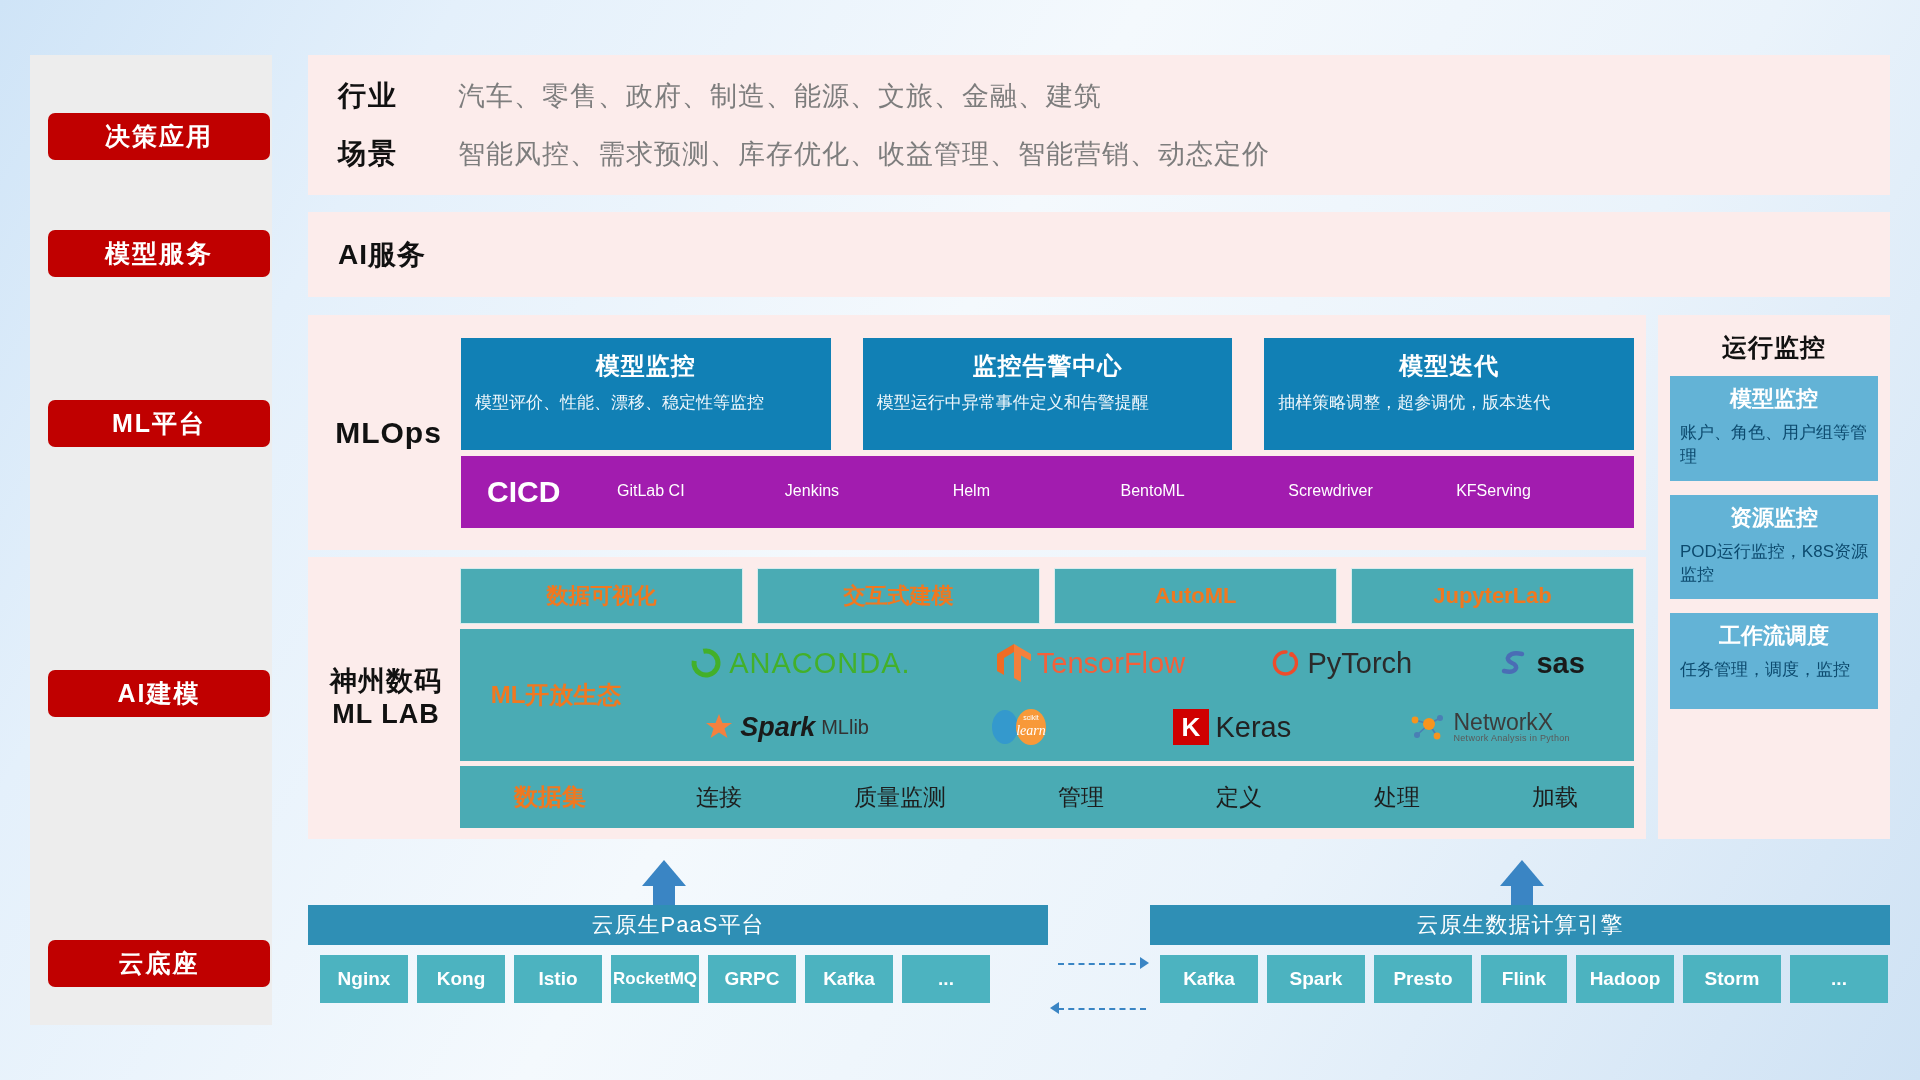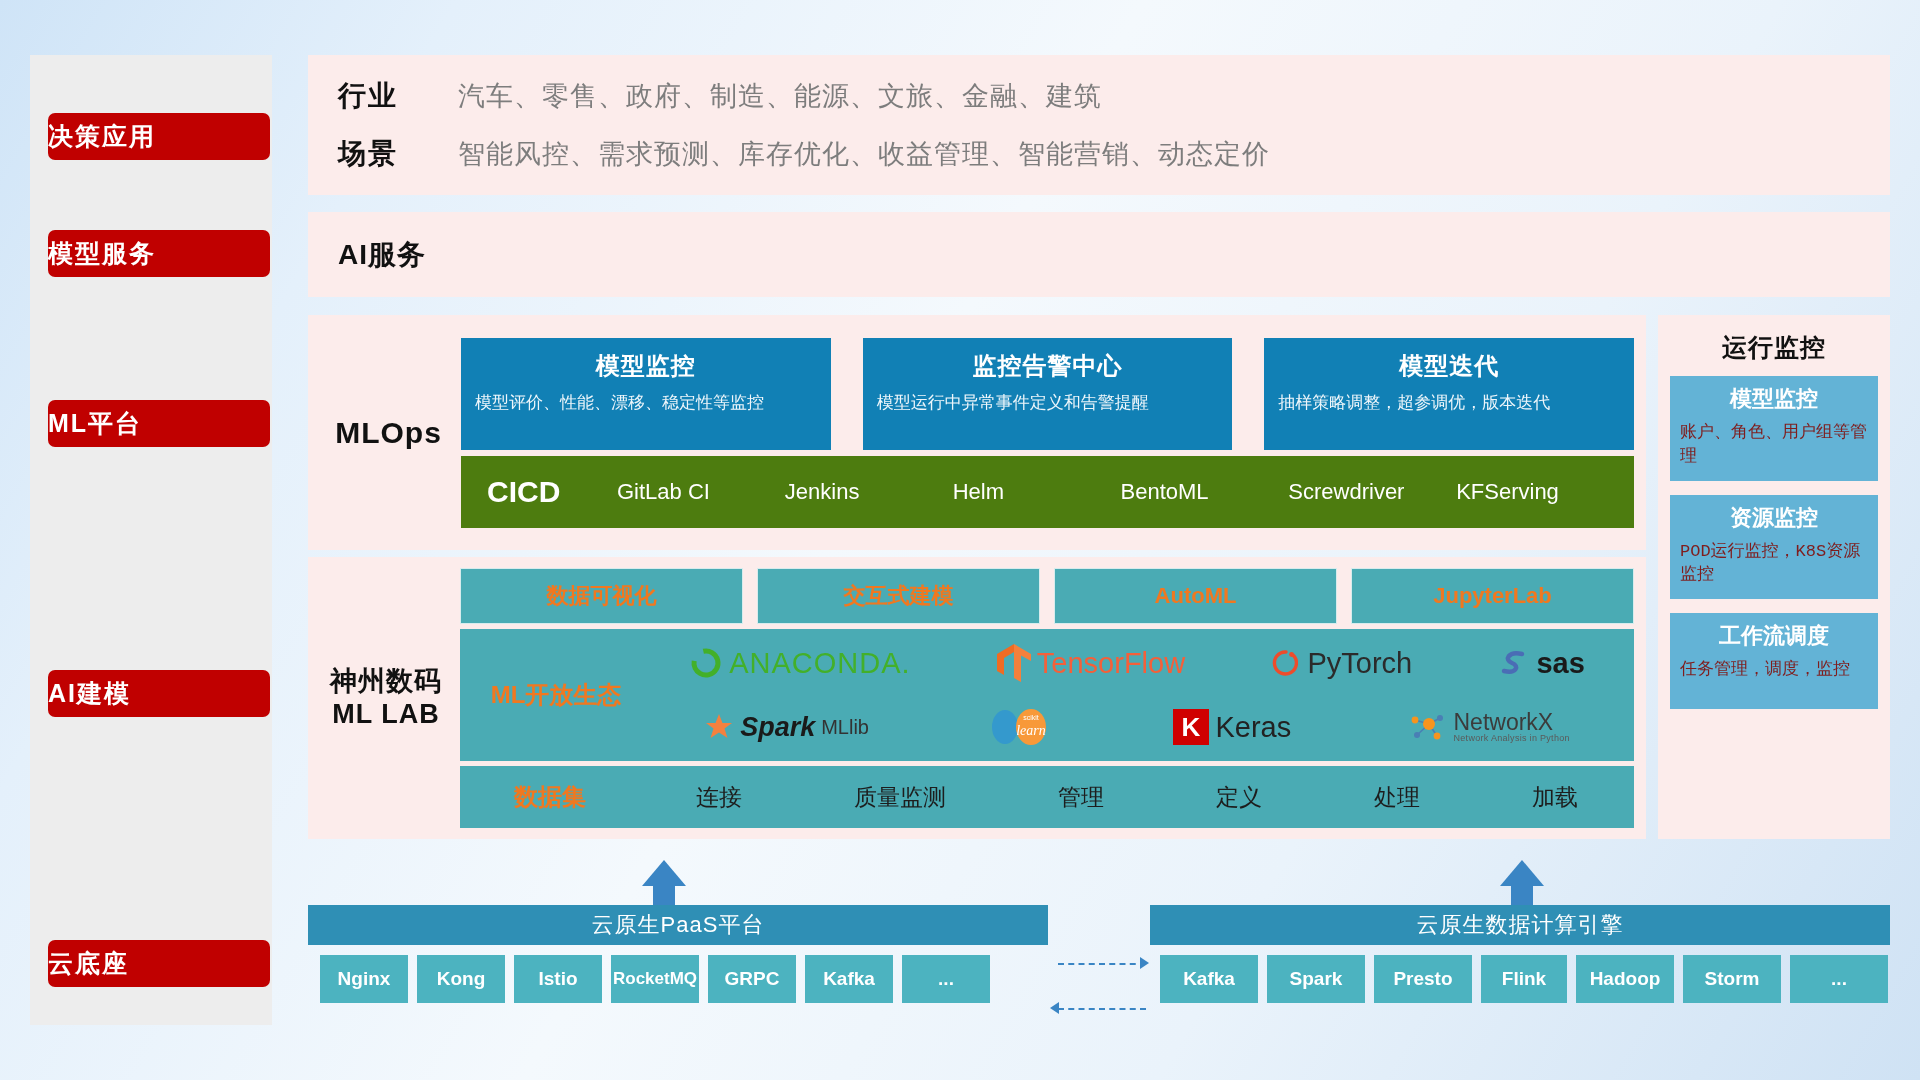--- a/index.html
+++ b/index.html
@@ -19,21 +19,21 @@
     width: 242px; height: 970px;
     background: #ededed;
     display: flex; flex-direction: column;
     align-items: center;
   }
   .rail-pill {
     position: absolute; left: 48px;
     width: 222px; height: 47px;
     background: #c00000; border-radius: 7px;
     color: #fff; font-weight: bold; font-size: 25px;
-    display: flex; align-items: center; justify-content: flex-start;
+    display: flex; align-items: center; justify-content: center;
     letter-spacing: 2px;
   }
   #pill-0 { top: 113px; }
   #pill-1 { top: 230px; }
   #pill-2 { top: 400px; }
   #pill-3 { top: 670px; }
   #pill-4 { top: 940px; }
 
   
   .band {
@@ -82,28 +82,28 @@
   .mlops-card {
     flex: 1; background: #1180b5; color: #fff; padding: 12px 14px 10px;
     min-height: 112px;
   }
   .mlops-card h4 {
     font-size: 24px; font-weight: bold; text-align: center; margin-bottom: 9px;
     letter-spacing: 1px;
   }
   .mlops-card p { font-size: 17px; line-height: 1.42; color: #eef6fb; }
   .cicd-bar {
-    background: #4d7c0f; color: #fff; height: 72px;
+    background: #a21caf; color: #fff; height: 72px;
     display: flex; align-items: center; padding: 0 10px 0 26px;
     overflow: hidden;
   }
   .cicd-title { font-size: 30px; font-weight: bold; width: 130px; flex: 0 0 auto;}
   .cicd-items { display: flex; flex: 1; }
   .cicd-item {
-    flex: 1; font-size: 22px; text-align: left; line-height: 1.05;
+    flex: 1; font-size: 16px; text-align: left; line-height: 1.05;
     padding-right: 6px;
   }
 
   
   #band-modeling {
     left: 308px; top: 557px; width: 1338px; height: 282px;
     display: flex; align-items: center;
   }
   #modeling-label {
     width: 148px; flex: 0 0 auto; text-align: center; font-size: 27px;
@@ -145,21 +145,21 @@
   }
   #monitor-title {
     text-align: center; font-size: 25px; font-weight: bold; color: #111;
     margin: 6px 0 12px; letter-spacing: 1px;
   }
   .mon-card {
     background: #63b3d6; color: #fff; margin-bottom: 14px; padding: 8px 10px 12px;
     min-height: 96px;
   }
   .mon-card h5 { font-size: 22px; font-weight: bold; text-align: center; margin-bottom: 7px; }
-  .mon-card p { font-size: 17px; line-height: 1.4; color: #7f1d1d; font-family: Liberation Mono, monospace; }
+  .mon-card p { font-size: 17px; line-height: 1.4; color: #0c4a6e; }
 
   
   .cloud-header {
     position: absolute; height: 40px; background: #2f8fb5;
     display: flex; align-items: center; justify-content: center;
     color: #fff; font-size: 22px; letter-spacing: 1px;
   }
   #cloud-paas-header { left: 308px; top: 905px; width: 740px; }
   #cloud-data-header { left: 1150px; top: 905px; width: 740px; }
 

